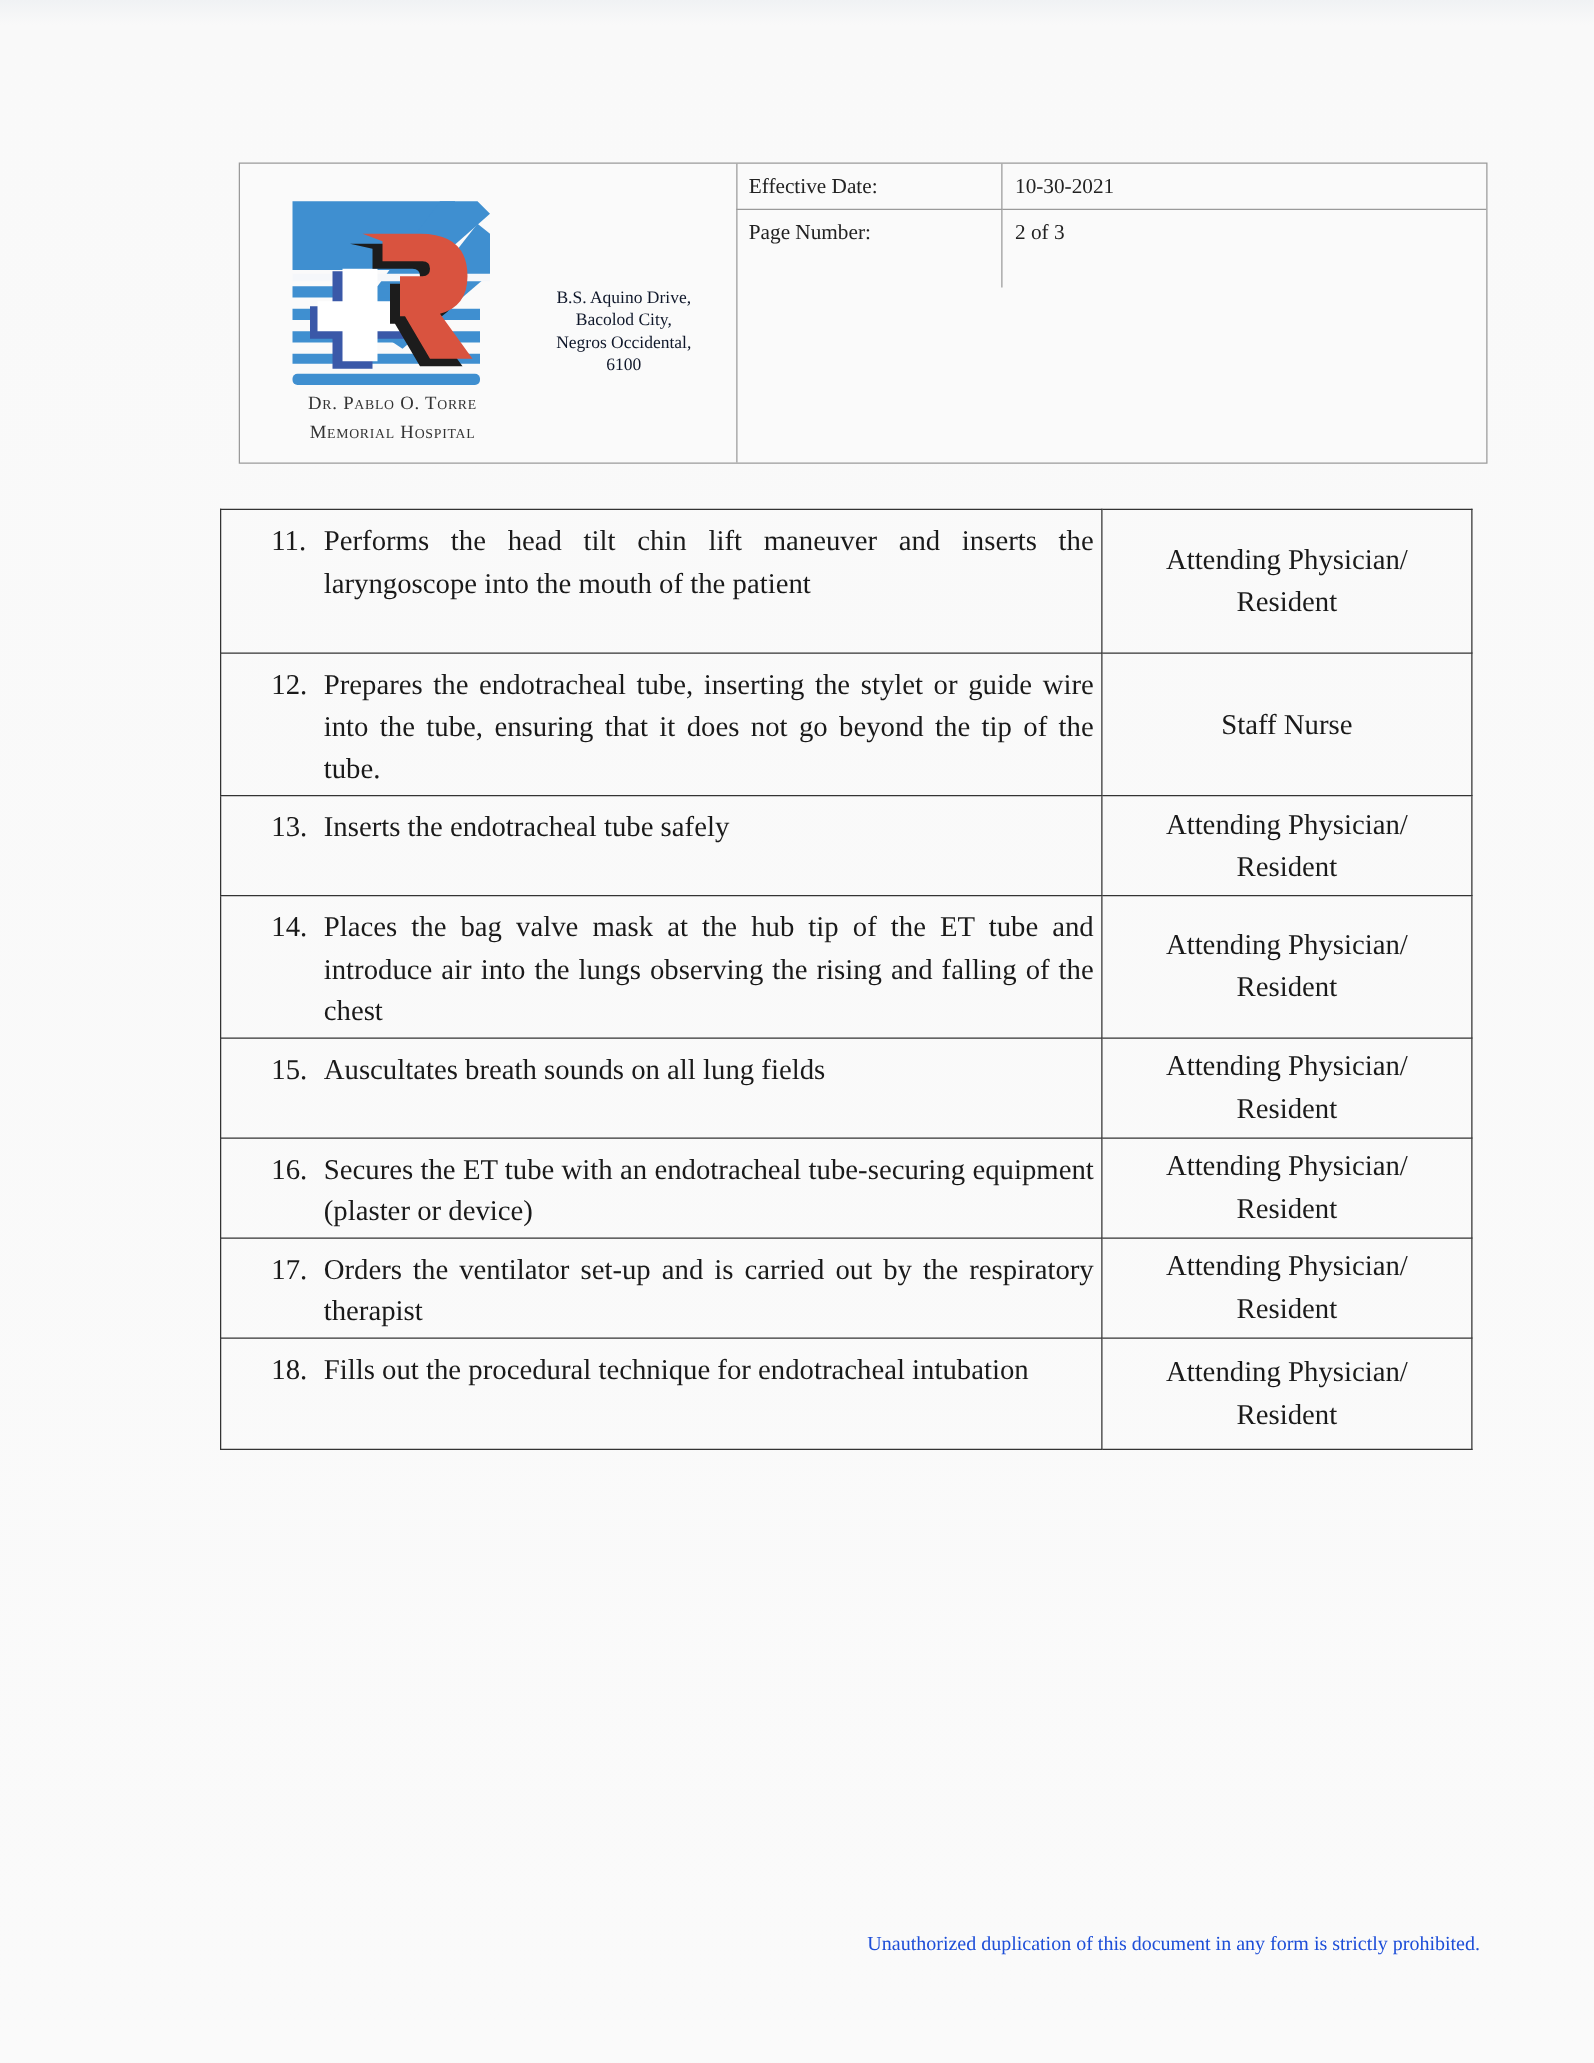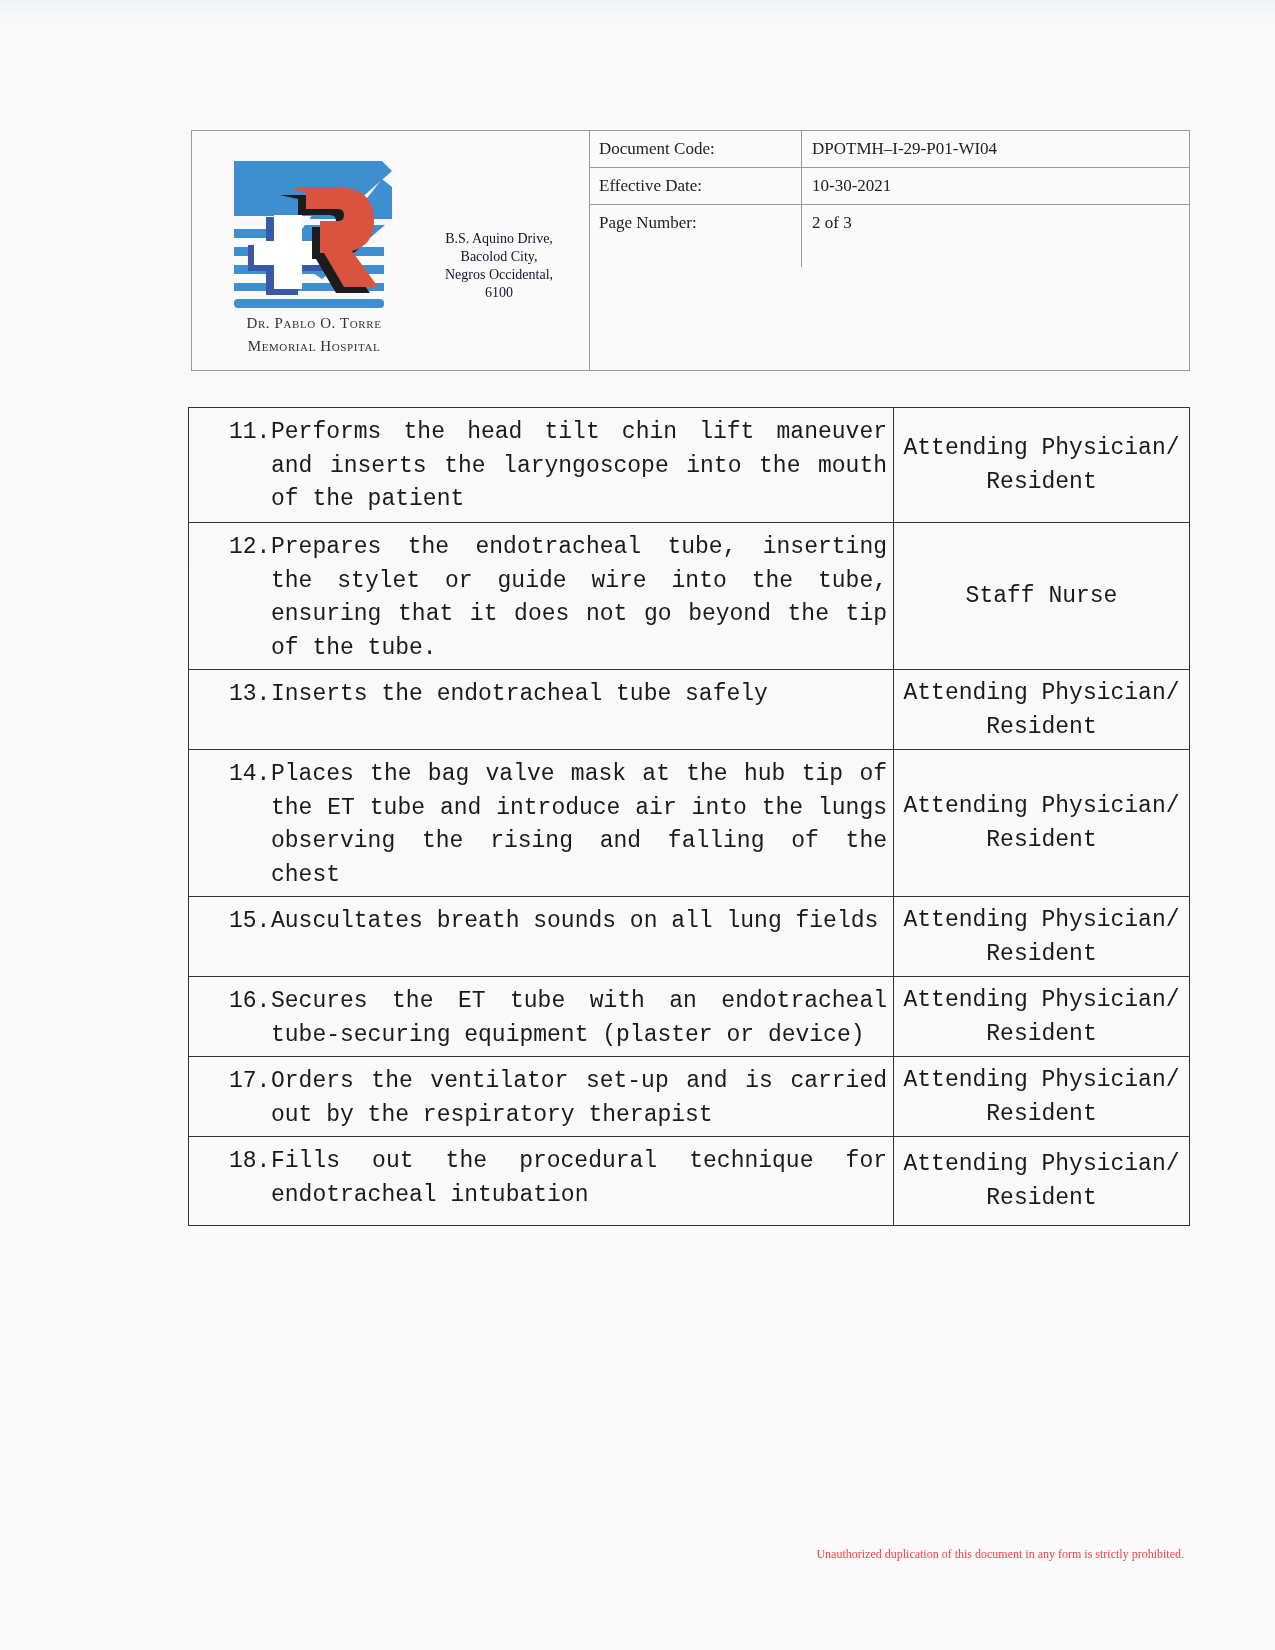--- a/index.html
+++ b/index.html
@@ -19,30 +19,30 @@
   .address { position:absolute; left:232px; top:99px; width:150px; text-align:center;
              font-size:14px; line-height:18px; color:#0f172a; }
   .hdr-table { position:absolute; left:397px; top:0; width:600px; border-collapse:collapse; }
   .hdr-table td { border-bottom:1px solid #9a9a9a; font-size:17px; padding:0 0 0 10px;
                   height:36px; vertical-align:middle; color:#222; }
   .hdr-table td.lbl { width:202px; border-right:1px solid #9a9a9a; }
   .hdr-table tr:last-child td { border-bottom:none; vertical-align:top; padding-top:8px; height:54px; }
   .hdr-title { font-weight:bold; line-height:24px; }
 
   
-  .proc { position:absolute; left:188px; top:407px; width:1002px; border-collapse:collapse;
-          border:1.5px solid #333;font-family:Liberation Mono, monospace; }
+  .proc { position:absolute; left:176px; top:407px; width:1002px; border-collapse:collapse;
+          border:1.5px solid #333; }
   .proc td { border:1.5px solid #333; font-size:23px; line-height:33.5px; vertical-align:top; }
   .proc td.step { width:658px; padding:8px 6px 4px 40px; text-align:justify; }
   .proc td.resp { text-align:center; vertical-align:middle; padding:4px 8px; line-height:34px; }
   .step-inner { display:flex; }
   .step-num { flex:0 0 auto; width:42px; }
   .step-text { flex:1 1 auto; text-align:justify; text-align-last:left; }
 
-  .footer { position:absolute; right:91px; top:1547px; font-size:12px; color:#ef4444; }
+  .footer { position:absolute; right:91px; top:1547px; font-size:16px; color:#1d4ed8; }
 </style>
 </head>
 <body>
 
 <div class="page-shade"></div>
 
 <div class="hdr">
   <div class="hdr-left">
     <svg class="logo" viewBox="0 0 160 150">
 
@@ -70,24 +70,20 @@
     </div>
     <div class="address">
       <div>B.S. Aquino Drive,</div>
       <div>Bacolod City,</div>
       <div>Negros Occidental,</div>
       <div>6100</div>
     </div>
   </div>
   <table class="hdr-table">
     <tbody>
-        <tr>
-      <td class="lbl">Document Code:</td>
-      <td>DPOTMH–I-29-P01-WI04</td>
-    </tr>
     <tr>
       <td class="lbl">Effective Date:</td>
       <td>10-30-2021</td>
     </tr>
     <tr>
       <td class="lbl">Page Number:</td>
       <td>2 of 3</td>
     </tr>
   </tbody>
     </table>

